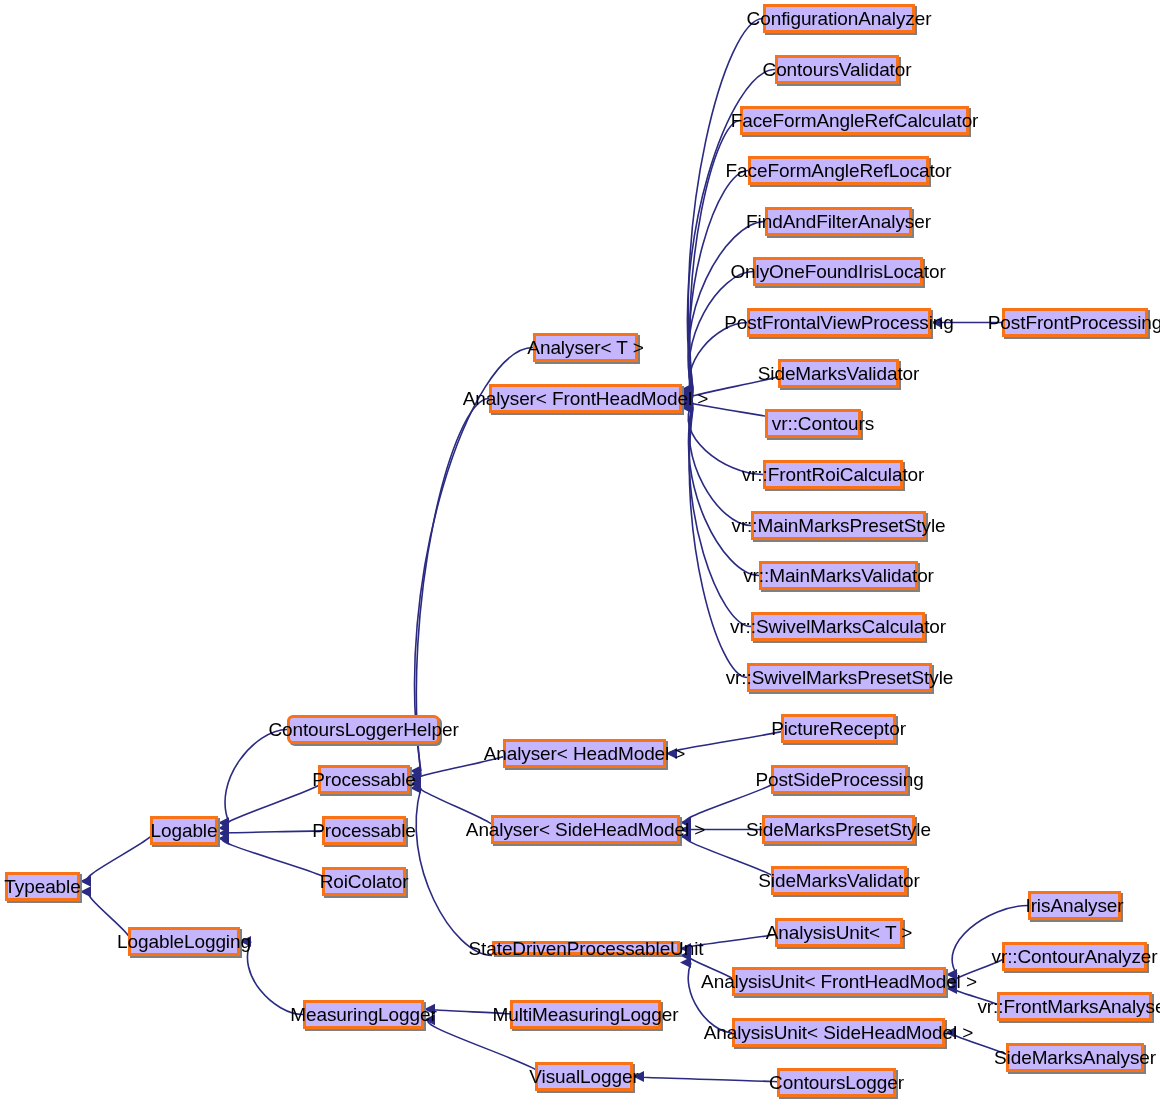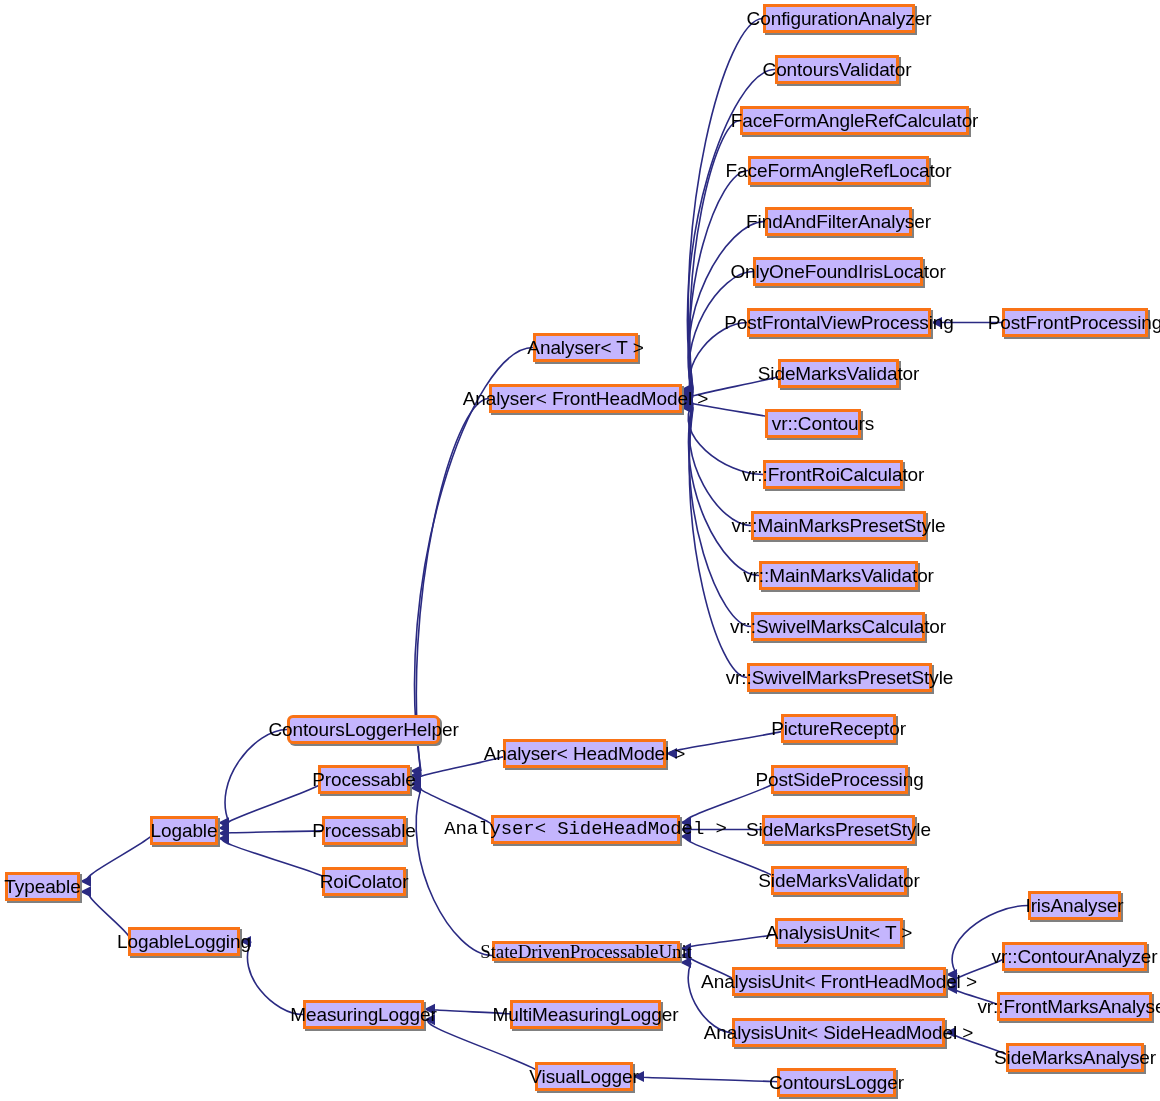--- a/index.html
+++ b/index.html
@@ -157,26 +157,26 @@
       <div class="node" style="left: 489px; top: 384px; width: 193px; height: 29px;">Analyser&lt; FrontHeadModel &gt;</div>
       <div class="node" style="left: 287px; top: 715px; width: 153px; height: 29px; border-radius: 6px;">ContoursLoggerHelper</div>
       <div class="node" style="left: 318px; top: 765px; width: 92px; height: 29px;">Processable</div>
       <div class="node" style="left: 322px; top: 816px; width: 84px; height: 29px;">Processable</div>
       <div class="node" style="left: 322px; top: 867px; width: 84px; height: 29px;">RoiColator</div>
       <div class="node" style="left: 150px; top: 816px; width: 68px; height: 29px;">Logable</div>
       <div class="node" style="left: 5px; top: 872px; width: 75px; height: 29px;">Typeable</div>
       <div class="node" style="left: 128px; top: 927px; width: 112px; height: 29px;">LogableLogging</div>
       <div class="node" style="left: 303px; top: 1000px; width: 121px; height: 29px;">MeasuringLogger</div>
       <div class="node" style="left: 503px; top: 739px; width: 163px; height: 29px;">Analyser&lt; HeadModel &gt;</div>
-      <div class="node" style="left: 491px; top: 815px; width: 189px; height: 29px; font-family: Liberation Mono, monospace;">Analyser&lt; SideHeadModel &gt;</div>
+      <div class="node" style="left: 491px; top: 815px; width: 189px; height: 29px;">Analyser&lt; SideHeadModel &gt;</div>
       <div class="node" style="left: 781px; top: 714px; width: 115px; height: 29px;">PictureReceptor</div>
       <div class="node" style="left: 771px; top: 765px; width: 137px; height: 29px;">PostSideProcessing</div>
       <div class="node" style="left: 762px; top: 815px; width: 153px; height: 29px;">SideMarksPresetStyle</div>
       <div class="node" style="left: 771px; top: 866px; width: 136px; height: 29px;">SideMarksValidator</div>
-      <div class="node" style="left: 492px; top: 941px; width: 188px; height: 20px; font-family: Liberation Serif, serif;">StateDrivenProcessableUnit</div>
+      <div class="node" style="left: 492px; top: 941px; width: 188px; height: 14px;">StateDrivenProcessableUnit</div>
       <div class="node" style="left: 510px; top: 1000px; width: 151px; height: 29px;">MultiMeasuringLogger</div>
       <div class="node" style="left: 535px; top: 1062px; width: 98px; height: 29px;">VisualLogger</div>
       <div class="node" style="left: 775px; top: 918px; width: 128px; height: 29px;">AnalysisUnit&lt; T &gt;</div>
       <div class="node" style="left: 732px; top: 967px; width: 214px; height: 29px;">AnalysisUnit&lt; FrontHeadModel &gt;</div>
       <div class="node" style="left: 732px; top: 1018px; width: 213px; height: 29px;">AnalysisUnit&lt; SideHeadModel &gt;</div>
       <div class="node" style="left: 777px; top: 1068px; width: 119px; height: 29px;">ContoursLogger</div>
       <div class="node" style="left: 1028px; top: 891px; width: 93px; height: 29px;">IrisAnalyser</div>
       <div class="node" style="left: 1002px; top: 942px; width: 145px; height: 29px;">vr::ContourAnalyzer</div>
       <div class="node" style="left: 997px; top: 992px; width: 155px; height: 29px;">vr::FrontMarksAnalyser</div>
       <div class="node" style="left: 1006px; top: 1043px; width: 138px; height: 29px;">SideMarksAnalyser</div>

